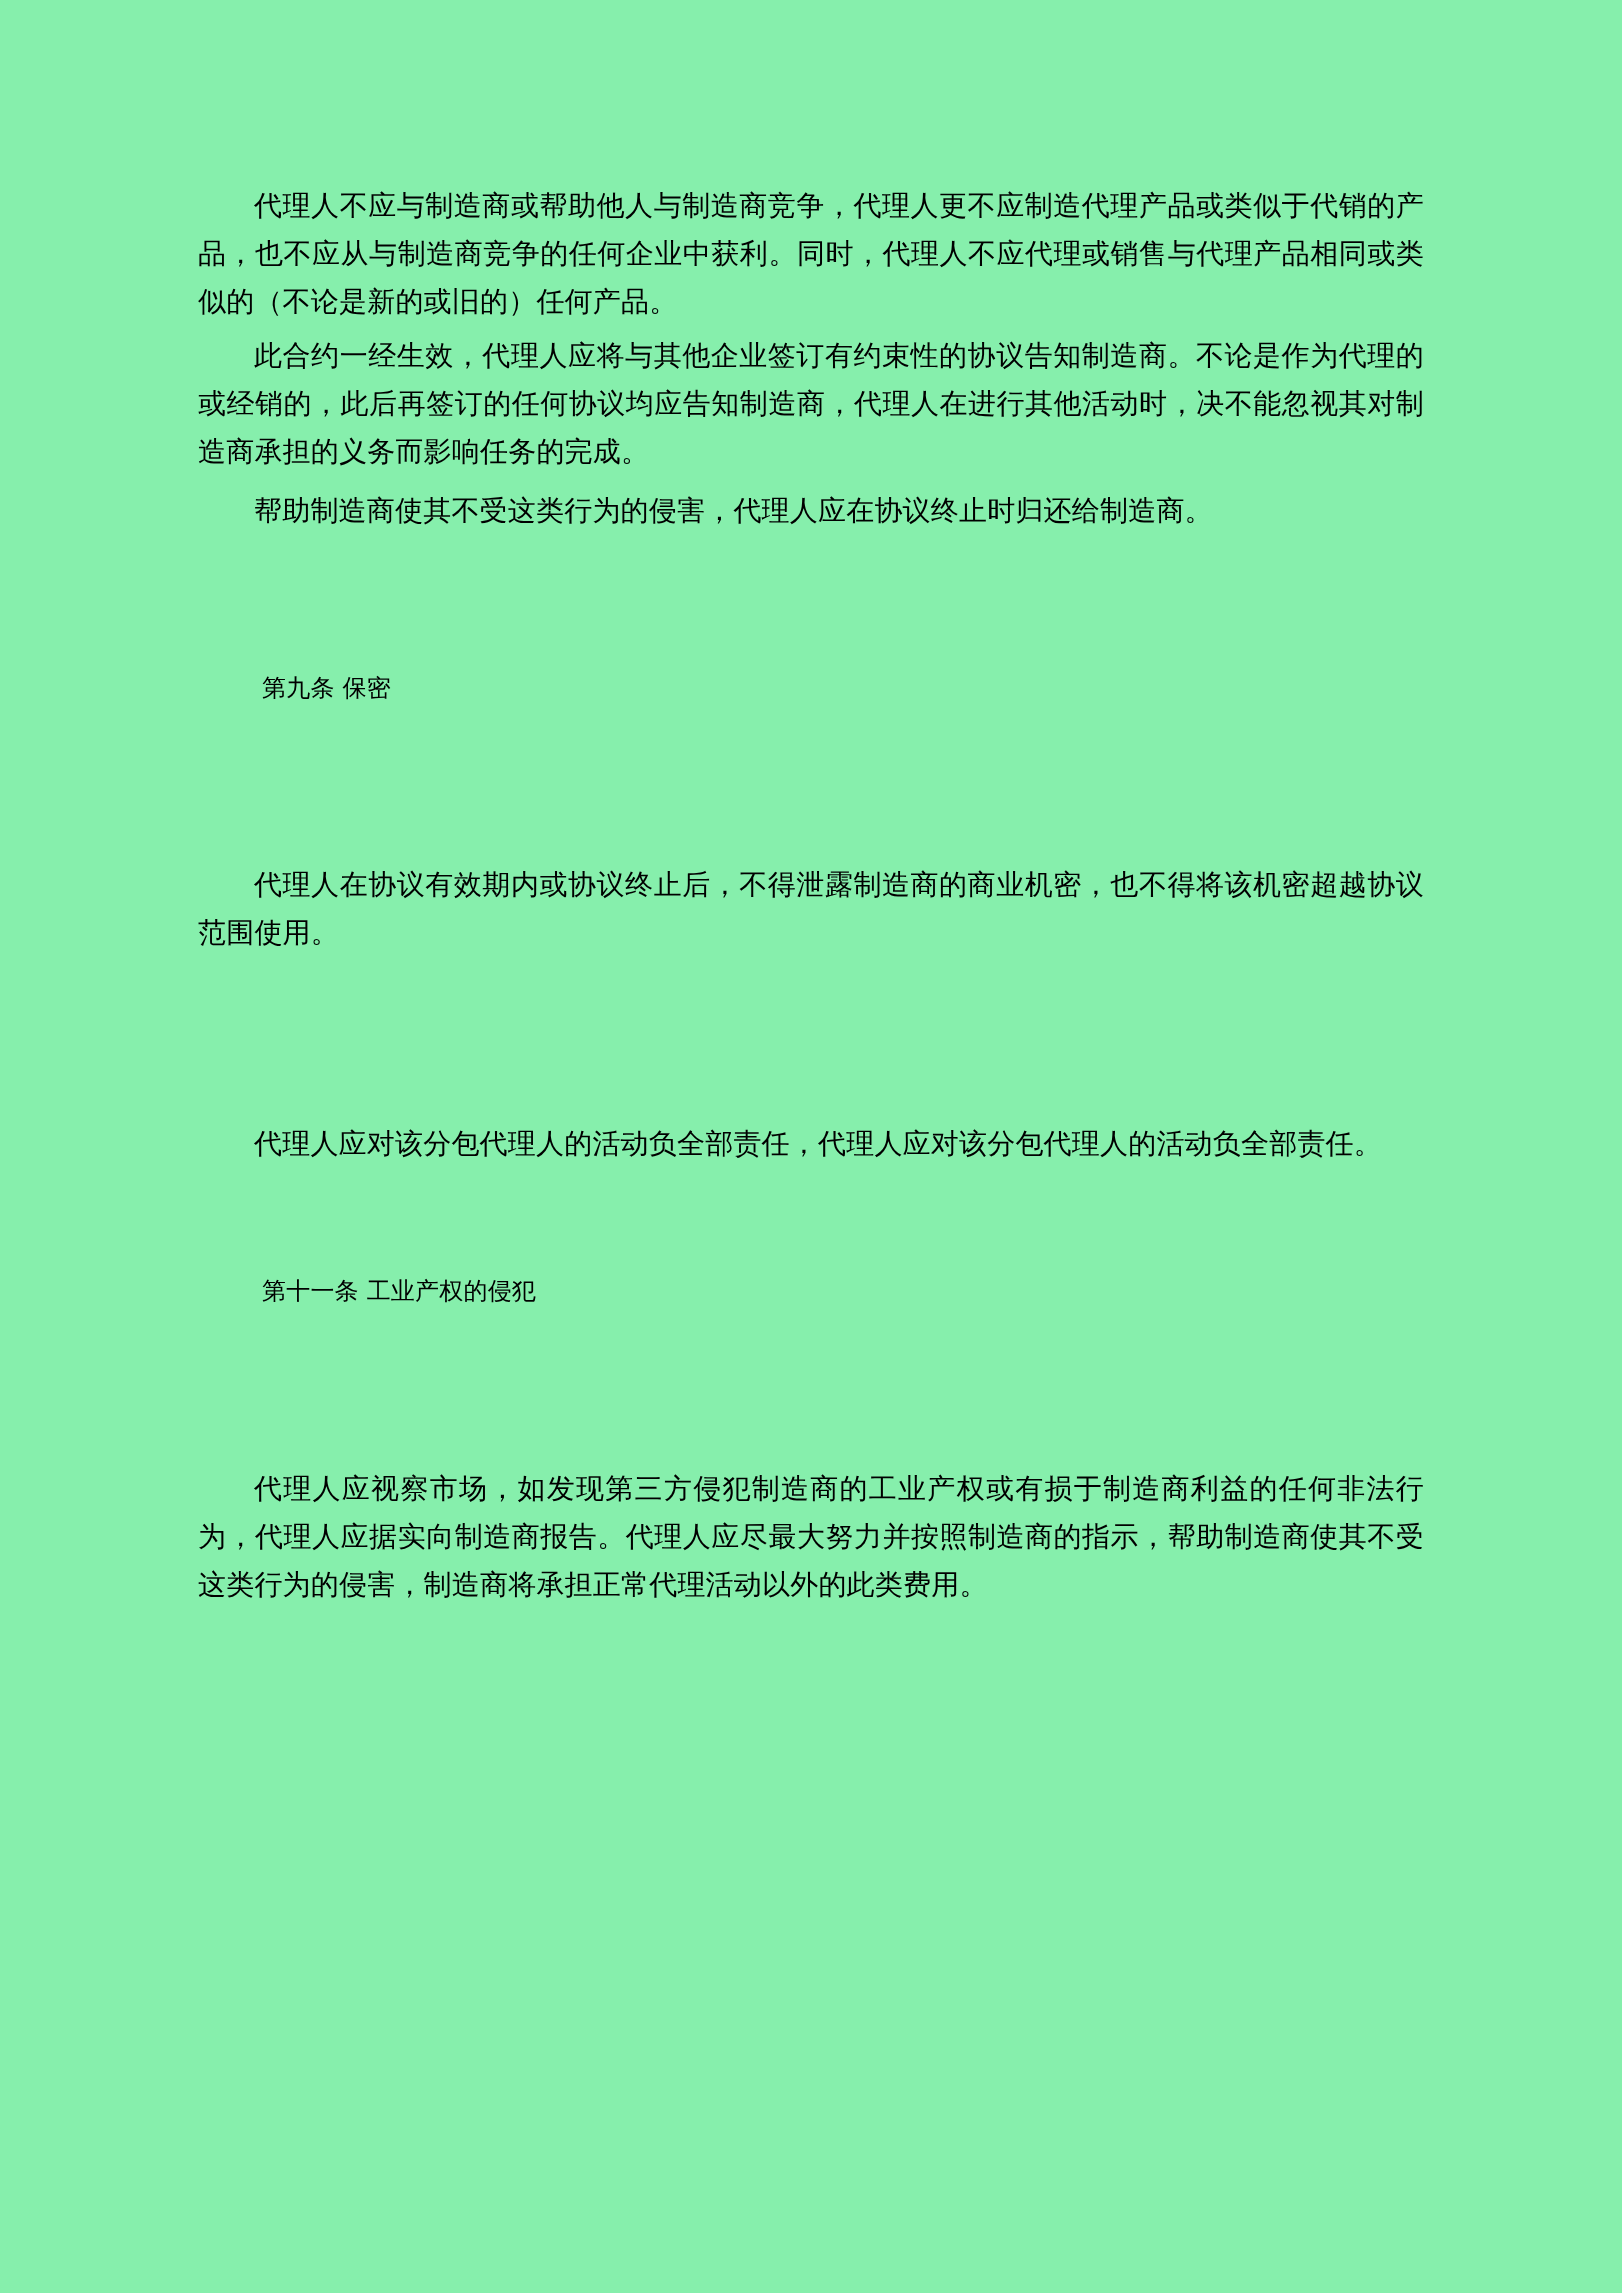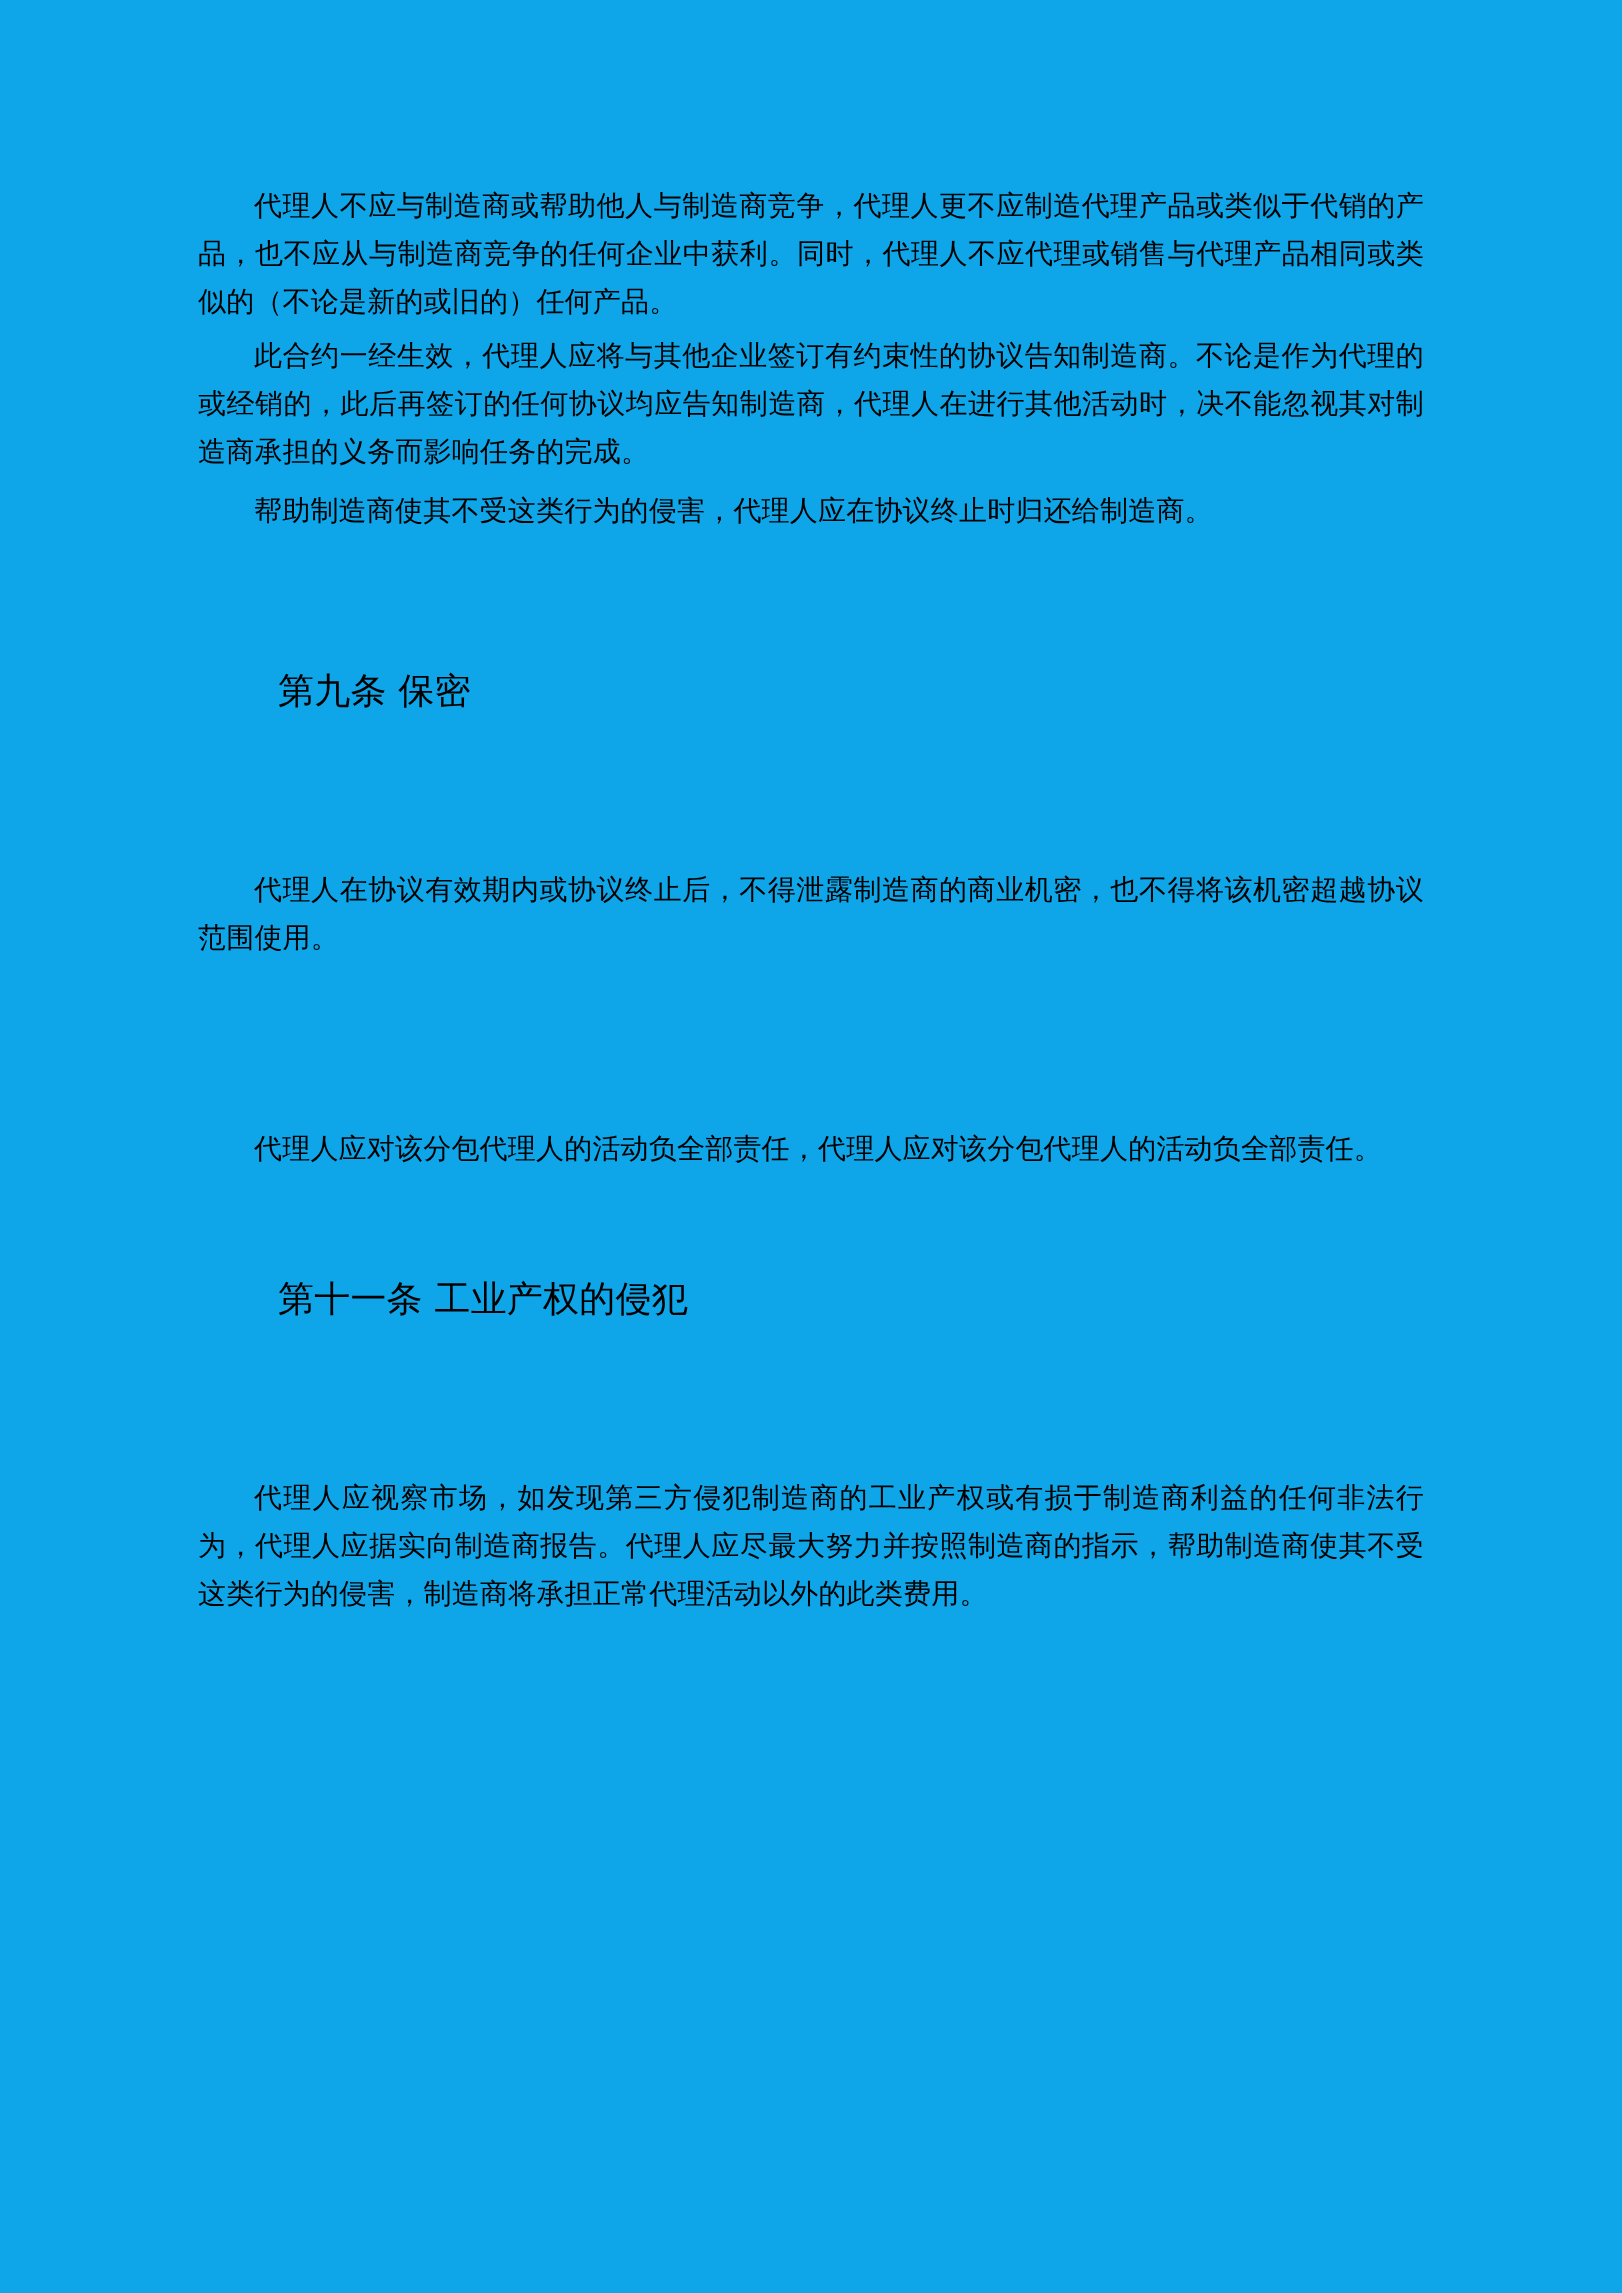--- a/index.html
+++ b/index.html
@@ -12,37 +12,37 @@
     height: 2294px;
     font-family: "DejaVu Serif", "Liberation Serif", serif;
     color: #000000;
   }
   .page {
     position: relative;
     width: 1623px;
     height: 2294px;
     box-sizing: border-box;
     padding: 182px 198px 109px 198px;
-    background: #0ea5e9;
+    background: #86efac;
   }
   .doc-body {
     width: 1226px;
   }
   p.para {
     margin: 0;
     font-size: 28px;
     line-height: 1.72;
     text-align: justify;
     text-justify: inter-ideograph;
     text-indent: 2em;
     letter-spacing: 0.2px;
   }
   p.heading {
-    margin: 8px;
-    font-size: 36px;
+    margin: 16px;
+    font-size: 24px;
     line-height: 1.72;
     text-indent: 2em;
     letter-spacing: 0.2px;
   }
   .gap-xs { height: 5.5px; }
   .gap-sm { height: 27px; }
   .gap-md { height: 87px; }
   .gap-lg { height: 116px; }
   .gap-xl { height: 136px; }
 </style>

